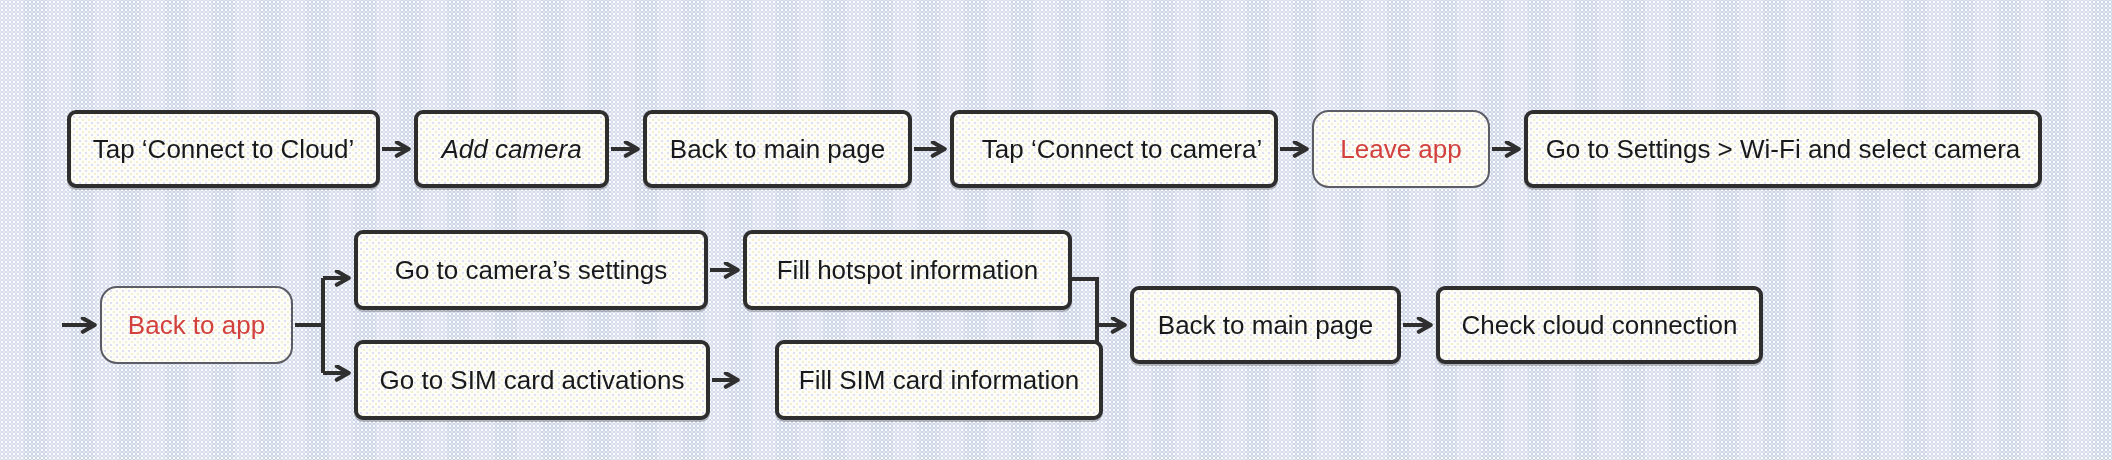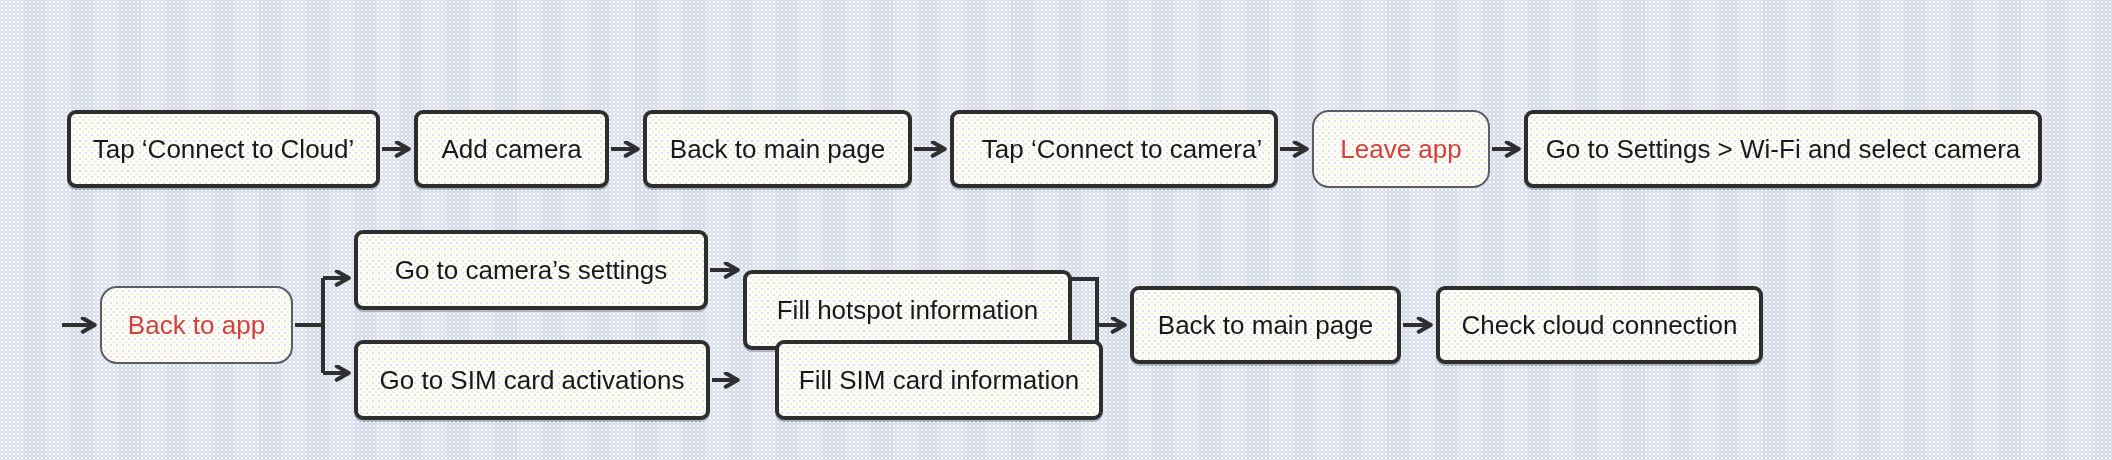--- a/index.html
+++ b/index.html
@@ -75,35 +75,35 @@
 
       <path d="M1071,279 H1097 V372 H1071"></path>
       <path d="M1097,325 H1123" marker-end="url(#arrow)"></path>
 
       <path d="M1403,325 H1429" marker-end="url(#arrow)"></path>
     </g>
   </svg>
 
   <div class="node" style="left:67px;top:110px;width:313px;height:78px;border-radius:9px;">Tap ‘Connect to Cloud’</div>
 
-  <div class="node" style="left:414px;top:110px;width:195px;height:78px;">Add camera</div>
+  <div class="node" style="left:414px;top:110px;width:195px;height:78px;font-style:italic;">Add camera</div>
 
   <div class="node" style="left:643px;top:110px;width:269px;height:78px;">Back to main page</div>
 
   <div class="node" style="left:950px;top:110px;width:328px;height:78px;padding-left:16px;">Tap ‘Connect to camera’</div>
 
   <div class="node highlight" style="left:1312px;top:110px;width:178px;height:78px;">Leave app</div>
 
   <div class="node" style="left:1524px;top:110px;width:518px;height:78px;">Go to Settings &gt; Wi-Fi and select camera</div>
 
   <div class="node highlight" style="left:100px;top:286px;width:193px;height:78px;">Back to app</div>
 
   <div class="node" style="left:354px;top:230px;width:354px;height:80px;">Go to camera’s settings</div>
 
-  <div class="node" style="left:743px;top:230px;width:329px;height:80px;margin-top:40px;">Fill hotspot information</div>
+  <div class="node" style="left:743px;top:230px;width:329px;height:80px;">Fill hotspot information</div>
 
   <div class="node" style="left:354px;top:340px;width:356px;height:80px;">Go to SIM card activations</div>
 
   <div class="node" style="left:743px;top:340px;width:328px;height:80px;margin-left:32px;">Fill SIM card information</div>
 
   <div class="node" style="left:1130px;top:286px;width:271px;height:78px;">Back to main page</div>
 
   <div class="node" style="left:1436px;top:286px;width:327px;height:78px;">Check cloud connection</div>
 
 </div>

